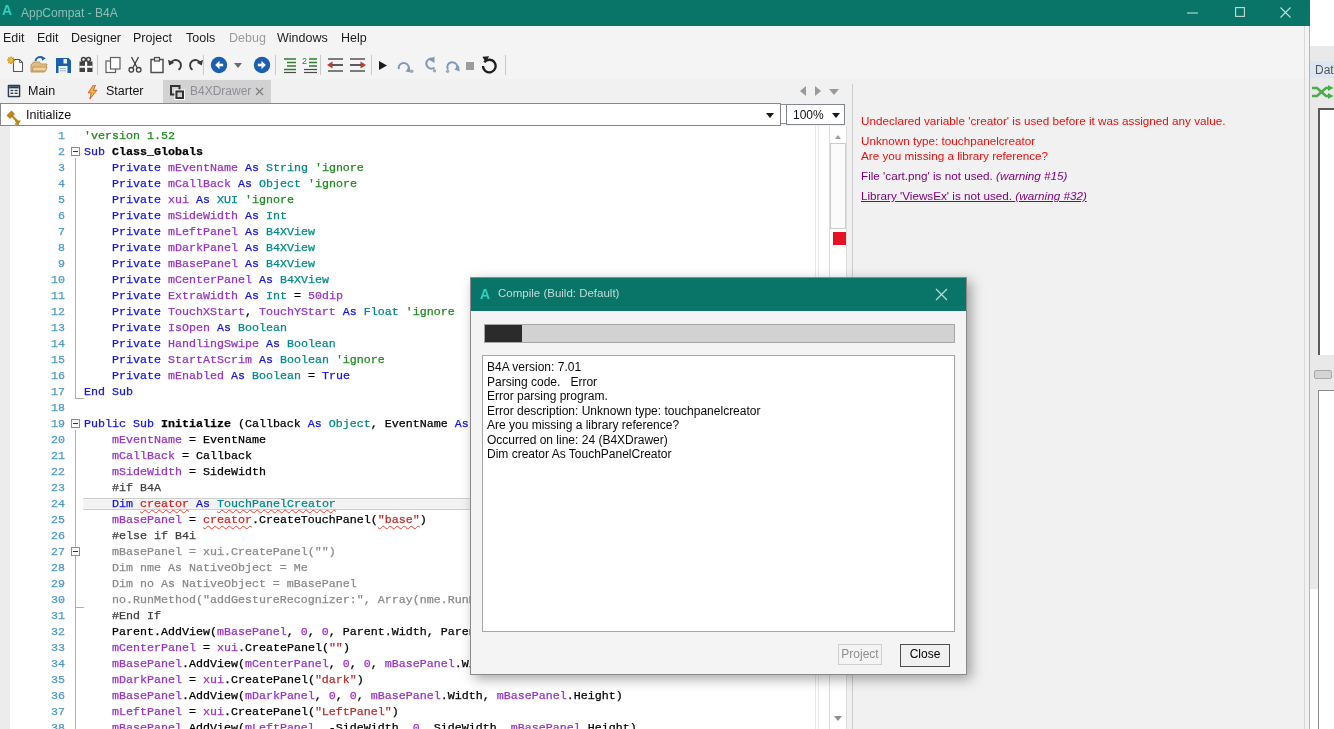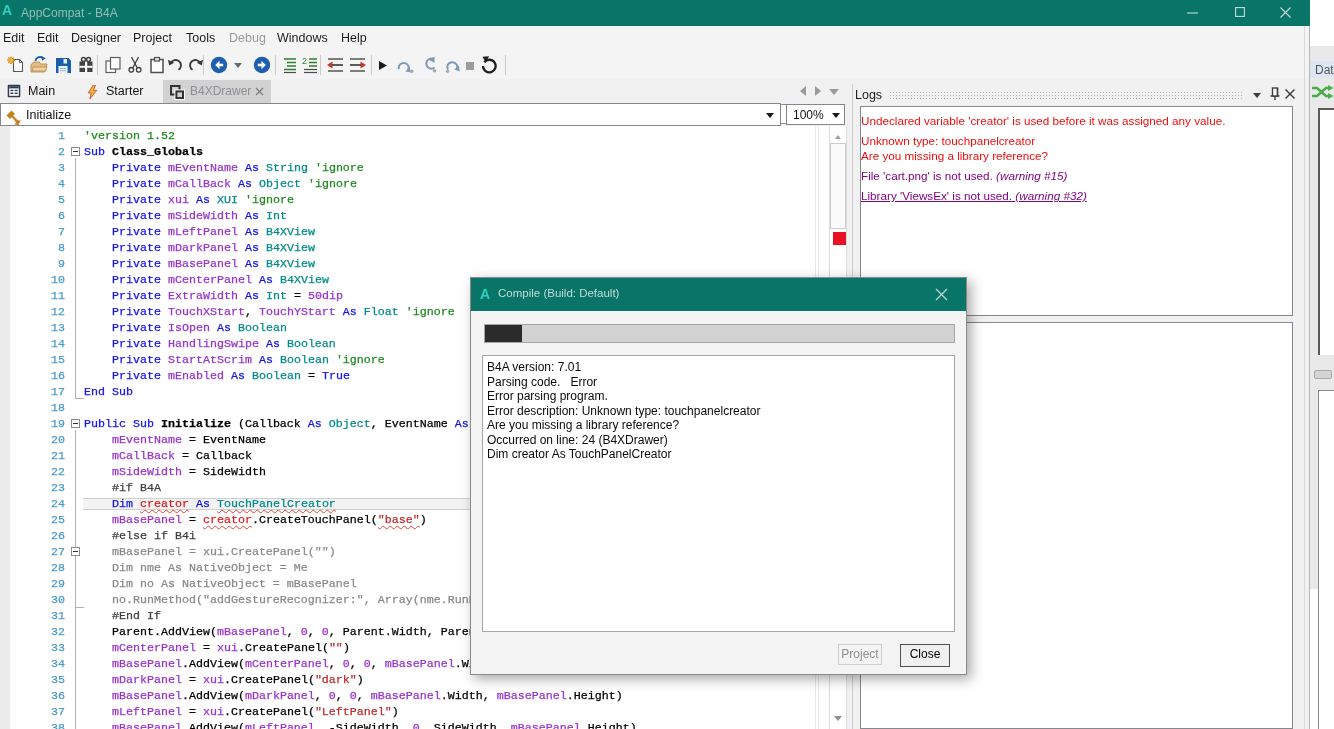--- a/index.html
+++ b/index.html
@@ -354,41 +354,20 @@
 <div class="ab" style="left:75px; top:398px; width:9px; height:1px; background:#b0b0b0;"></div>
 <div class="ab" style="left:75px; top:430px; width:1px; height:299px; background:#b0b0b0;"></div>
 <div class="ab" style="left:75px; top:607px; width:9px; height:1px; background:#b0b0b0;"></div>
 
 <div id="vsb">
   <div class="ab" style="left:4.5px; top:9px; width:0; height:0; border-left:3.5px solid transparent; border-right:3.5px solid transparent; border-bottom:4.5px solid #9aa0a6;"></div>
   <div class="ab" style="left:0px; top:17px; width:16px; height:86px; border:1px solid #cccccc; background:#fbfbfb;"></div>
   <div class="ab" style="left:3px; top:106px; width:13px; height:13px; background:#e81123;"></div>
   <div class="ab" style="left:4px; top:590px; width:0; height:0; border-left:4px solid transparent; border-right:4px solid transparent; border-top:5px solid #8e8e8e;"></div>
 </div>
-<div id="logs">
-  <div class="ab" style="left:2px; top:7px; font-size:12.5px; color:#1b1b1b;">Logs</div>
-  <div class="ab" style="left:36px; top:10px; width:355px; height:9px; background-image:radial-gradient(#b2b2b2 0.65px, transparent 0.75px); background-size:3px 3px;"></div>
-  <div class="ab" style="left:400px; top:12px; width:0; height:0; border-left:4.5px solid transparent; border-right:4.5px solid transparent; border-top:5px solid #3c3c3c;"></div>
-  <svg class="ab" style="left:416px; top:6px; width:12px; height:13px;" viewBox="0 0 12 13">
-        <g stroke="#3c3c3c" stroke-width="1.4" fill="none">
-          <line x1="6" y1="9" x2="6" y2="13"></line>
-          <line x1="1.5" y1="9" x2="10.5" y2="9"></line>
-          <rect x="3.5" y="1" width="5" height="8" fill="#fff"></rect>
-          <line x1="8.5" y1="1" x2="8.5" y2="9"></line>
-        </g>
-      </svg>
-  <svg class="ab" style="left:432px; top:8px; width:10px; height:10px;" viewBox="0 0 10 10">
-        <g stroke="#3c3c3c" stroke-width="1.4">
-          <line x1="0.5" y1="0.5" x2="9.5" y2="9.5"></line>
-          <line x1="9.5" y1="0.5" x2="0.5" y2="9.5"></line>
-        </g>
-      </svg>
-  <div class="lbox" style="left:7px; top:25px; width:433px; height:210px;"></div>
-  <div class="lbox" style="left:7px; top:241px; width:433px; height:407px;"></div>
-</div>
 <div class="ab" style="left:861px; top:113px; width:428px; font-size:11.7px; line-height:15px; z-index:5;">
   <div class="red">Undeclared variable 'creator' is used before it was assigned any value.</div>
   <div class="red" style="margin-top:5px;">Unknown type: touchpanelcreator<br>Are you missing a library reference?</div>
   <div class="pur" style="margin-top:5px;">File 'cart.png' is not used. <i>(warning #15)</i></div>
   <div class="pur" style="margin-top:5px;text-decoration:underline;">Library 'ViewsEx' is not used. <i>(warning #32)</i></div>
 </div>
 <div id="dlg">
   <div id="dlgtitle">
     <div class="ab" style="left:9px; top:8px; font-size:14px; font-weight:bold; color:#2fd0c0; line-height:16px;">A</div>
     <div class="ab" style="left:27px; top:9px; font-size:11.5px; color:#c2dcd7;">Compile (Build: Default)</div>

